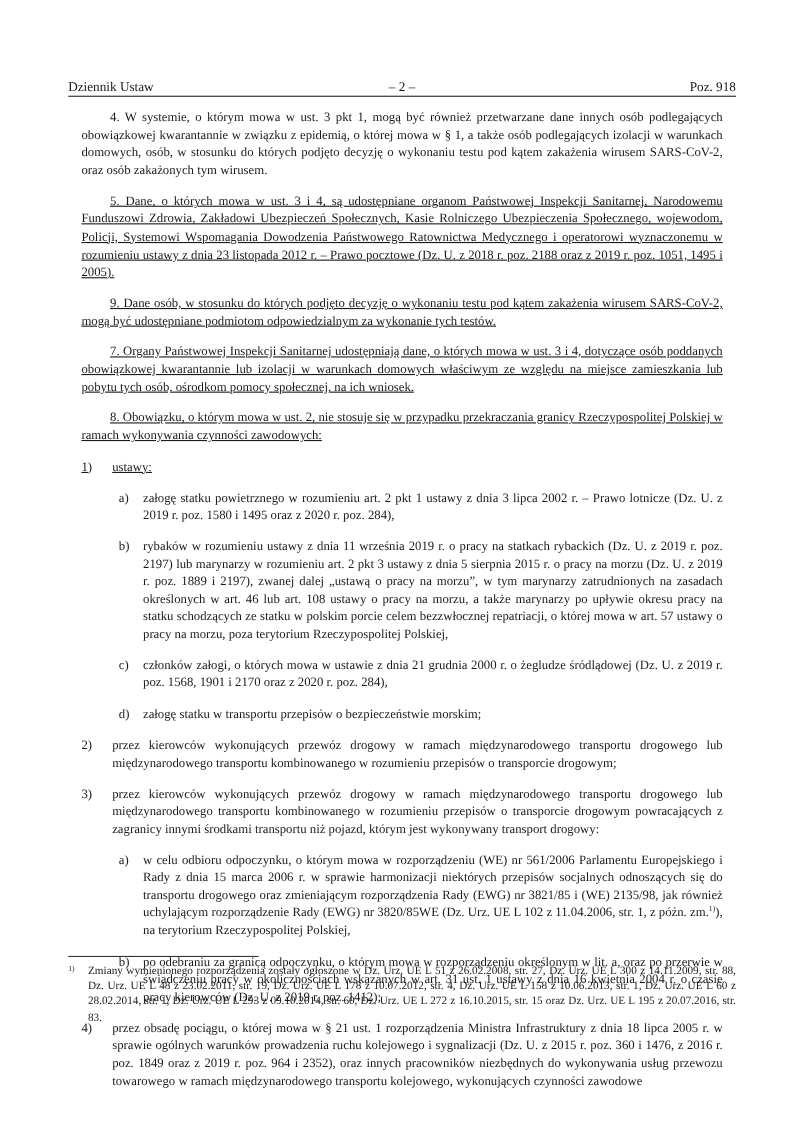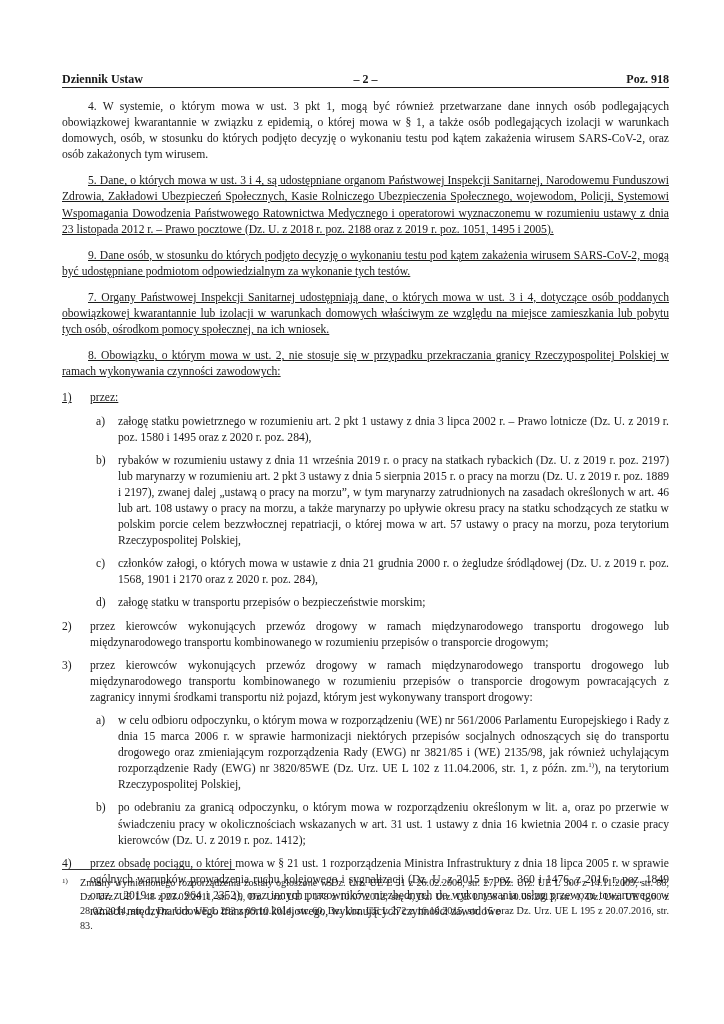--- a/index.html
+++ b/index.html
@@ -3,54 +3,54 @@
 <meta charset="utf-8">
 <style>
   html, body { margin: 0; padding: 0; background: #ffffff; }
   body { width: 724px; height: 1024px; position: relative; overflow: hidden;
          font-family: "Liberation Serif", "DejaVu Serif", serif; color: #1a1a1a; }
   .page { position: absolute; left: 62px; top: 72px; width: 607px; }
   .header { display: flex; justify-content: space-between; align-items: flex-end;
             font-size: 12px; line-height: 14px; padding-bottom: 1px;
             border-bottom: 1.4px solid #222; }
   .header .center { position: absolute; left: 0; right: 0; text-align: center; top: 0; }
-  .p { font-size: 11.6px; line-height: 16.1px; text-align: justify; margin: 0; }
+  .p { font-size: 11.6px; line-height: 16.1px; text-align: justify; margin: 12px; }
   .para { text-indent: 26px; }
   .gap { margin-top: 10px; text-decoration: underline; }
   .item { display: flex; }
   .lvl1 .num { width: 28px; flex: none; }
   .lvl2 { padding-left: 34px; }
   .lvl2 .num { width: 22px; flex: none; }
   .item .txt { flex: 1; text-align: justify; }
   sup { font-size: 7px; line-height: 0; }
   .fn-rule { position: absolute; left: 62px; top: 869px; width: 173px; border-top: 1px solid #333; }
   .footnote { position: absolute; left: 62px; top: 876px; width: 607px; font-size: 10.2px; line-height: 14.2px;
               display: flex; text-align: justify; }
   .footnote .mark { width: 18px; flex: none; font-size: 7px; line-height: 10px; }
   .footnote .txt { flex: 1; }
 </style>
 </head>
 <body>
 
 <div class="page">
-  <div class="header" style="position:relative;font-weight:bold;">
+  <div class="header" style="position:relative;">
     <span>Dziennik Ustaw</span>
     <span class="center">– 2 –</span>
     <span>Poz. 918</span>
   </div>
 
   <p class="p para" style="margin-top:11px;">4. W systemie, o którym mowa w ust. 3 pkt 1, mogą być również przetwarzane dane innych osób podlegających obowiązkowej kwarantannie w związku z epidemią, o której mowa w § 1, a także osób podlegających izolacji w warunkach domowych, osób, w stosunku do których podjęto decyzję o wykonaniu testu pod kątem zakażenia wirusem SARS-CoV-2, oraz osób zakażonych tym wirusem.</p>
   <p class="p para gap">5. Dane, o których mowa w ust. 3 i 4, są udostępniane organom Państwowej Inspekcji Sanitarnej, Narodowemu Funduszowi Zdrowia, Zakładowi Ubezpieczeń Społecznych, Kasie Rolniczego Ubezpieczenia Społecznego, wojewodom, Policji, Systemowi Wspomagania Dowodzenia Państwowego Ratownictwa Medycznego i operatorowi wyznaczonemu w rozumieniu ustawy z dnia 23 listopada 2012 r. – Prawo pocztowe (Dz. U. z 2018 r. poz. 2188 oraz z 2019 r. poz. 1051, 1495 i 2005).</p>
   <p class="p para gap">9. Dane osób, w stosunku do których podjęto decyzję o wykonaniu testu pod kątem zakażenia wirusem SARS-CoV-2, mogą być udostępniane podmiotom odpowiedzialnym za wykonanie tych testów.</p>
   <p class="p para gap">7. Organy Państwowej Inspekcji Sanitarnej udostępniają dane, o których mowa w ust. 3 i 4, dotyczące osób poddanych obowiązkowej kwarantannie lub izolacji w warunkach domowych właściwym ze względu na miejsce zamieszkania lub pobytu tych osób, ośrodkom pomocy społecznej, na ich wniosek.</p>
   <p class="p para gap">8. Obowiązku, o którym mowa w ust. 2, nie stosuje się w przypadku przekraczania granicy Rzeczypospolitej Polskiej w ramach wykonywania czynności zawodowych:</p>
 
   <div class="p item lvl1 gap">
     <span class="num">1)</span>
-    <span class="txt">przez:</span>
+    <span class="txt">ustawy:</span>
   </div>
   <div class="p item lvl2" style="margin-top:7px;">
     <span class="num">a)</span>
     <span class="txt">załogę statku powietrznego w rozumieniu art. 2 pkt 1 ustawy z dnia 3 lipca 2002 r. – Prawo lotnicze (Dz. U. z 2019 r. poz. 1580 i 1495 oraz z 2020 r. poz. 284),</span>
   </div>
   <div class="p item lvl2" style="margin-top:7px;">
     <span class="num">b)</span>
     <span class="txt">rybaków w rozumieniu ustawy z dnia 11 września 2019 r. o pracy na statkach rybackich (Dz. U. z 2019 r. poz. 2197) lub marynarzy w rozumieniu art. 2 pkt 3 ustawy z dnia 5 sierpnia 2015 r. o pracy na morzu (Dz. U. z 2019 r. poz. 1889 i 2197), zwanej dalej „ustawą o pracy na morzu”, w tym marynarzy zatrudnionych na zasadach określonych w art. 46 lub art. 108 ustawy o pracy na morzu, a także marynarzy po upływie okresu pracy na statku schodzących ze statku w polskim porcie celem bezzwłocznej repatriacji, o której mowa w art. 57 ustawy o pracy na morzu, poza terytorium Rzeczypospolitej Polskiej,</span>
   </div>
   <div class="p item lvl2" style="margin-top:7px;">

